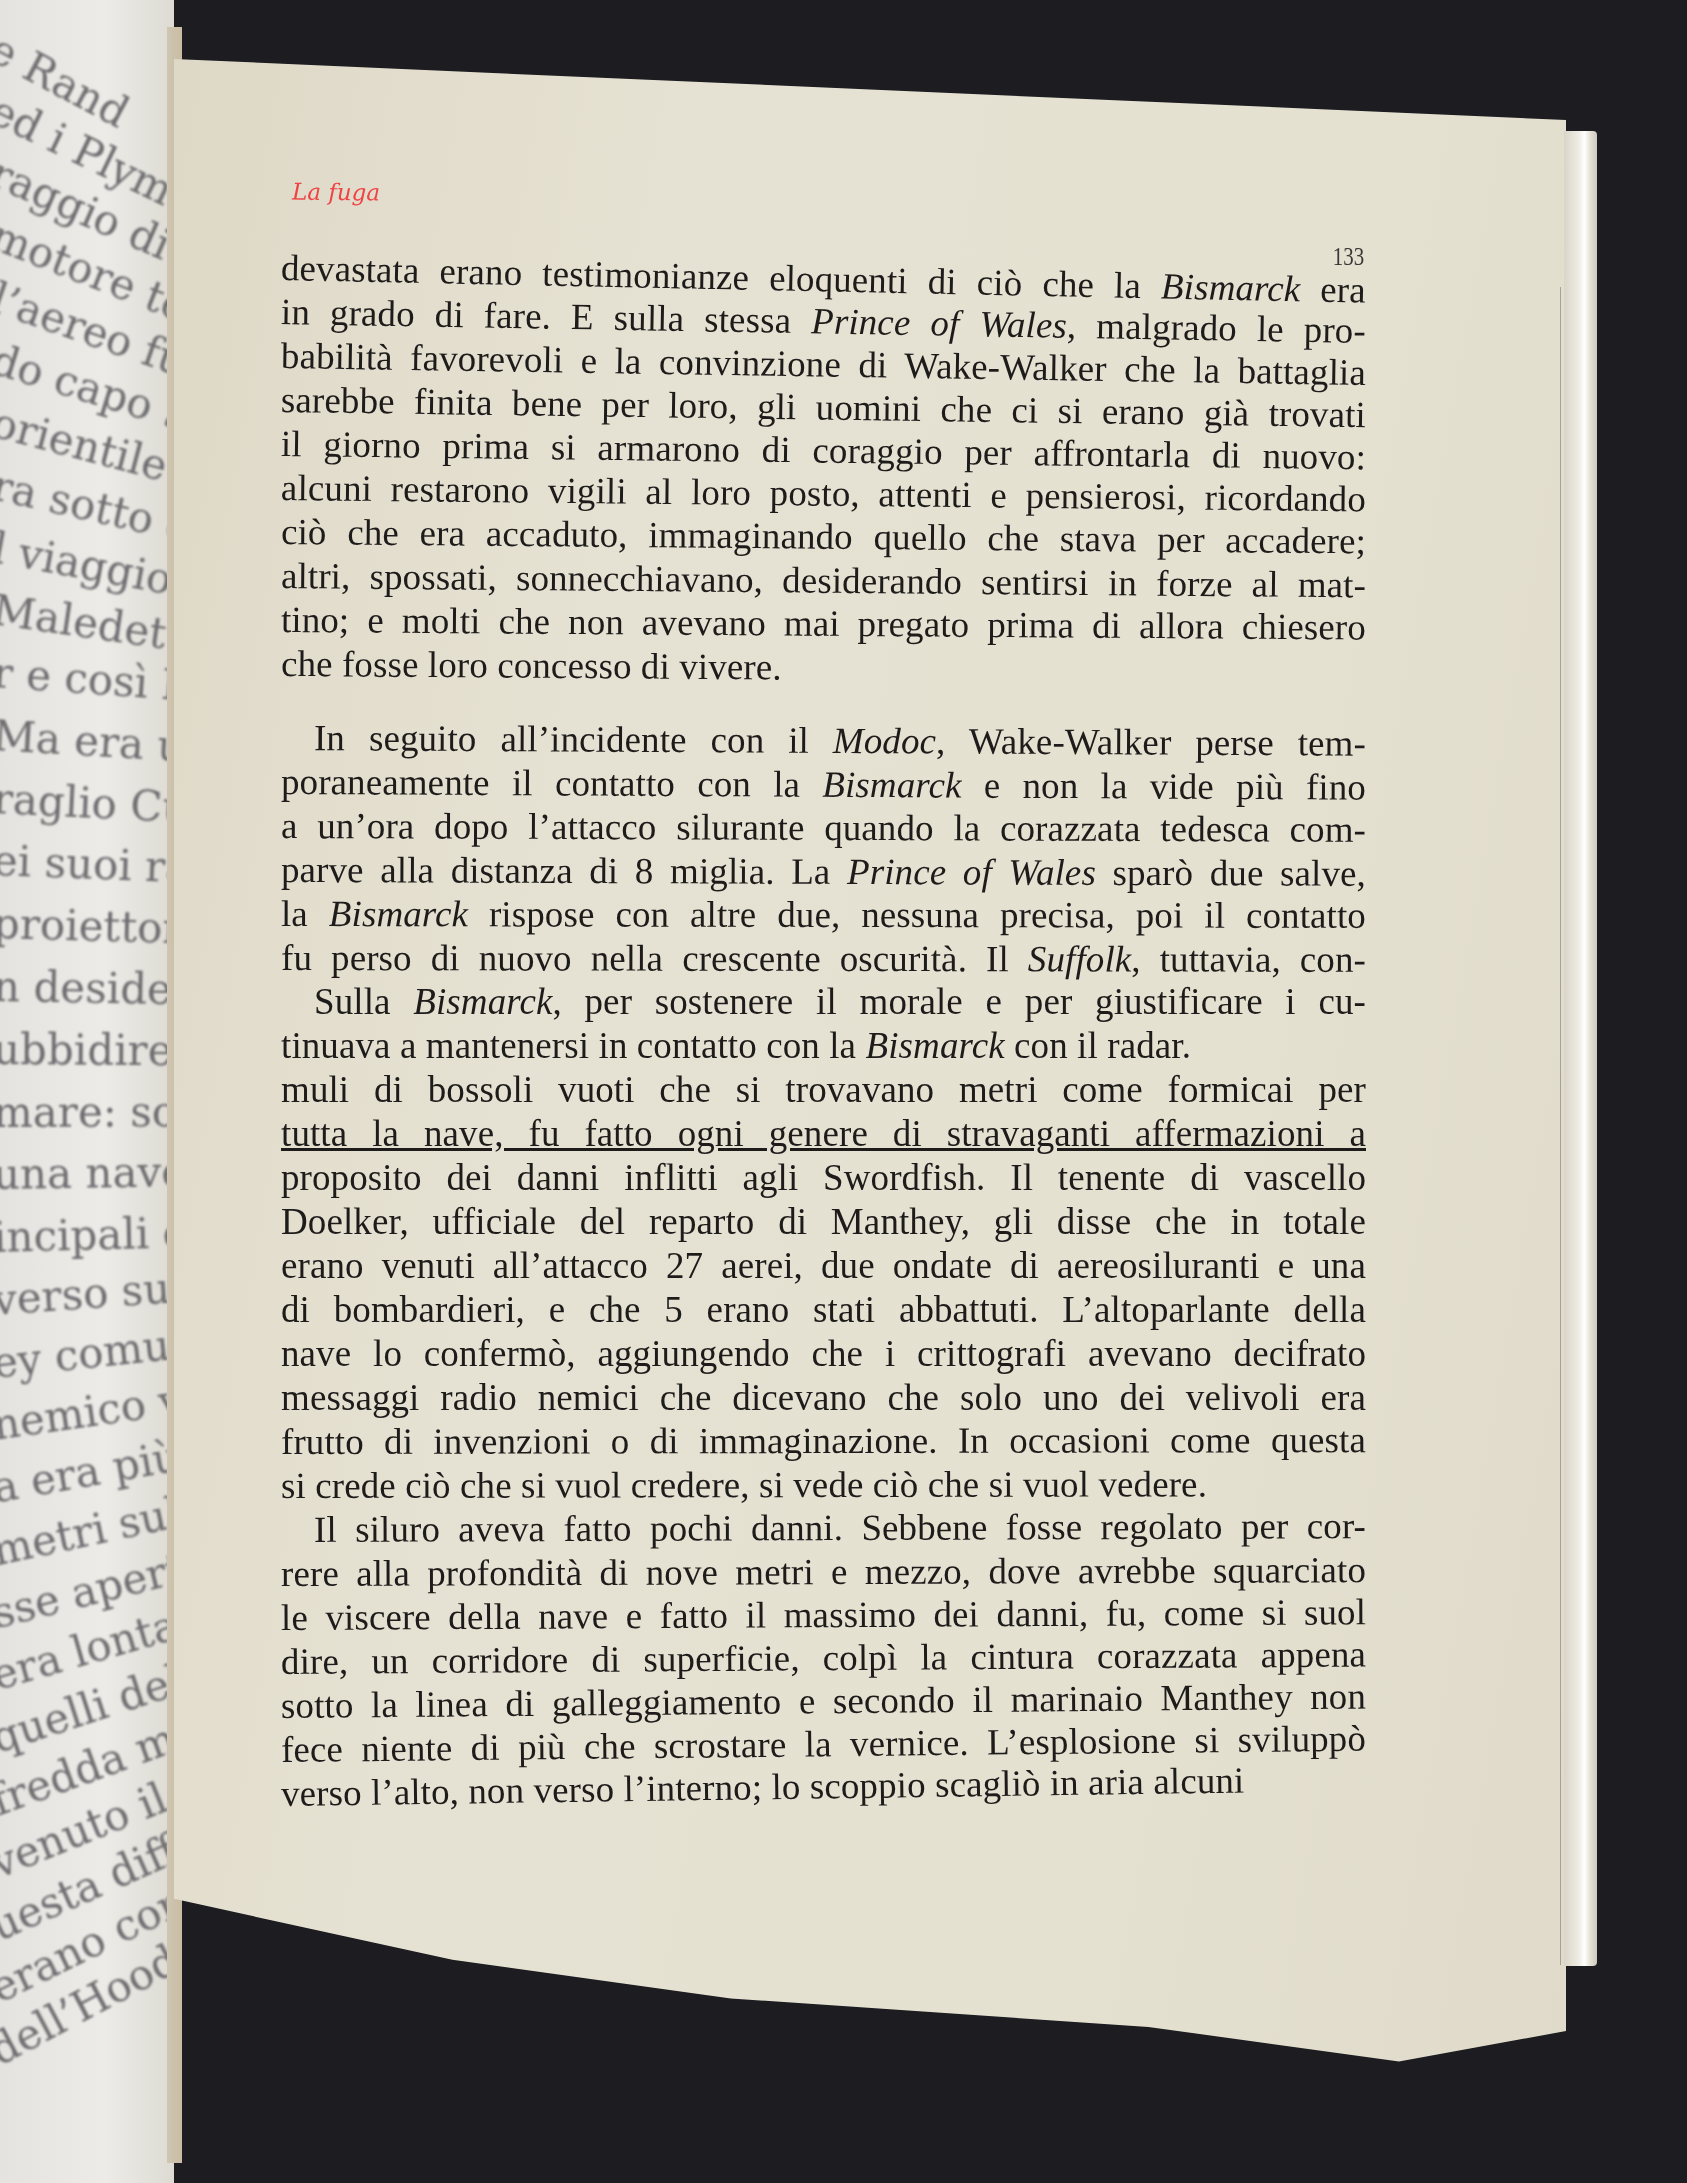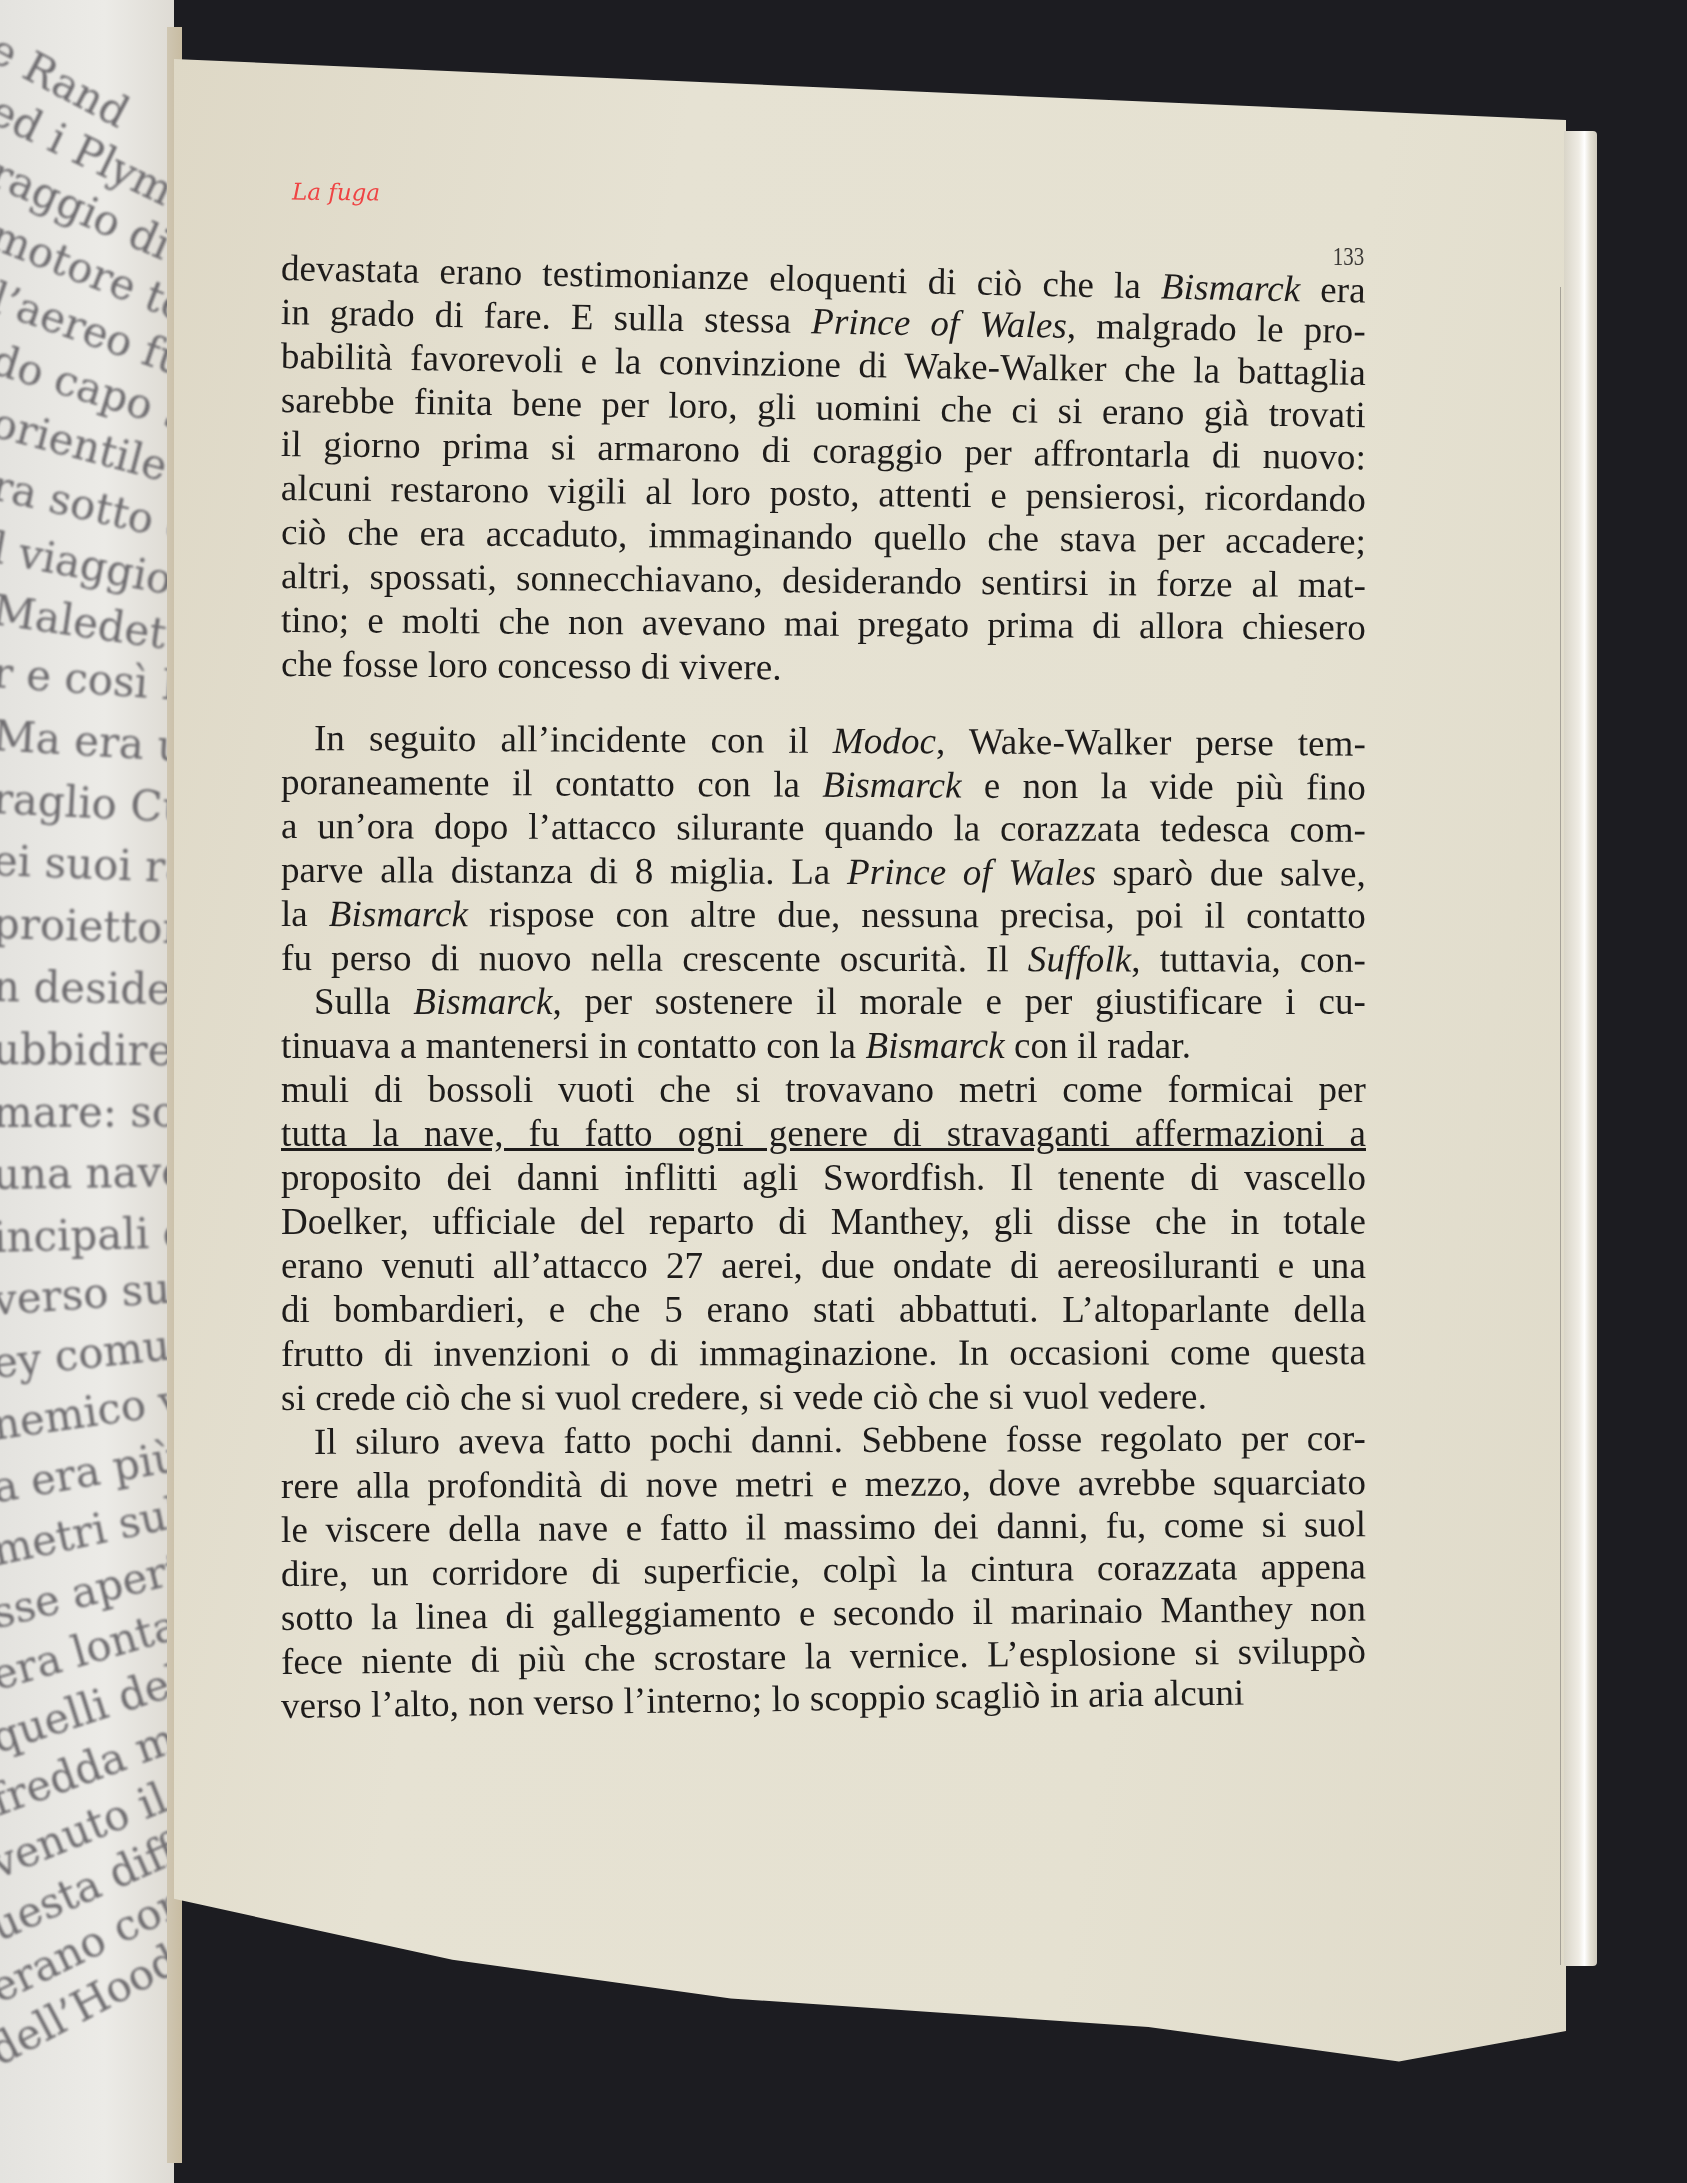--- a/index.html
+++ b/index.html
@@ -187,20 +187,22 @@
       <span class="tline" style="transform: rotate(0.1deg);">la <i>Bismarck</i> rispose con altre due, nessuna precisa, poi il contatto</span>
       <span class="tline" style="transform: rotate(0.1deg);">fu perso di nuovo nella crescente oscurità. Il <i>Suffolk</i>, tuttavia, con-</span>
       <span class="tline indent" style="transform: rotate(0deg);">Sulla <i>Bismarck</i>, per sostenere il morale e per giustificare i cu-</span>
       <span class="tline last" style="transform: rotate(0deg);">tinuava a mantenersi in contatto con la <i>Bismarck</i> con il radar.</span>
       <span class="tline" style="transform: rotate(0deg);">muli di bossoli vuoti che si trovavano metri come formicai per</span>
       <span class="tline" style="transform: rotate(0deg); text-decoration: underline;">tutta la nave, fu fatto ogni genere di stravaganti affermazioni a</span>
       <span class="tline" style="transform: rotate(0deg);">proposito dei danni inflitti agli Swordfish. Il tenente di vascello</span>
       <span class="tline" style="transform: rotate(0deg);">Doelker, ufficiale del reparto di Manthey, gli disse che in totale</span>
       <span class="tline" style="transform: rotate(0deg);">erano venuti all’attacco 27 aerei, due ondate di aereosiluranti e una</span>
       <span class="tline" style="transform: rotate(0deg);">di bombardieri, e che 5 erano stati abbattuti. L’altoparlante della</span>
+      <span class="tline" style="transform: rotate(0deg);">nave lo confermò, aggiungendo che i crittografi avevano decifrato</span>
+      <span class="tline" style="transform: rotate(0deg);">messaggi radio nemici che dicevano che solo uno dei velivoli era</span>
       <span class="tline" style="transform: rotate(-0.1deg);">frutto di invenzioni o di immaginazione. In occasioni come questa</span>
       <span class="tline last" style="transform: rotate(-0.1deg);">si crede ciò che si vuol credere, si vede ciò che si vuol vedere.</span>
       <span class="tline indent" style="transform: rotate(-0.2deg);">Il siluro aveva fatto pochi danni. Sebbene fosse regolato per cor-</span>
       <span class="tline" style="transform: rotate(-0.2deg);">rere alla profondità di nove metri e mezzo, dove avrebbe squarciato</span>
       <span class="tline" style="transform: rotate(-0.3deg);">le viscere della nave e fatto il massimo dei danni, fu, come si suol</span>
       <span class="tline" style="transform: rotate(-0.4deg);">dire, un corridore di superficie, colpì la cintura corazzata appena</span>
       <span class="tline" style="transform: rotate(-0.5deg);">sotto la linea di galleggiamento e secondo il marinaio Manthey non</span>
       <span class="tline" style="transform: rotate(-0.6deg);">fece niente di più che scrostare la vernice. L’esplosione si sviluppò</span>
       <span class="tline last" style="transform: rotate(-0.8deg);">verso l’alto, non verso l’interno; lo scoppio scagliò in aria alcuni</span>
     </div>

